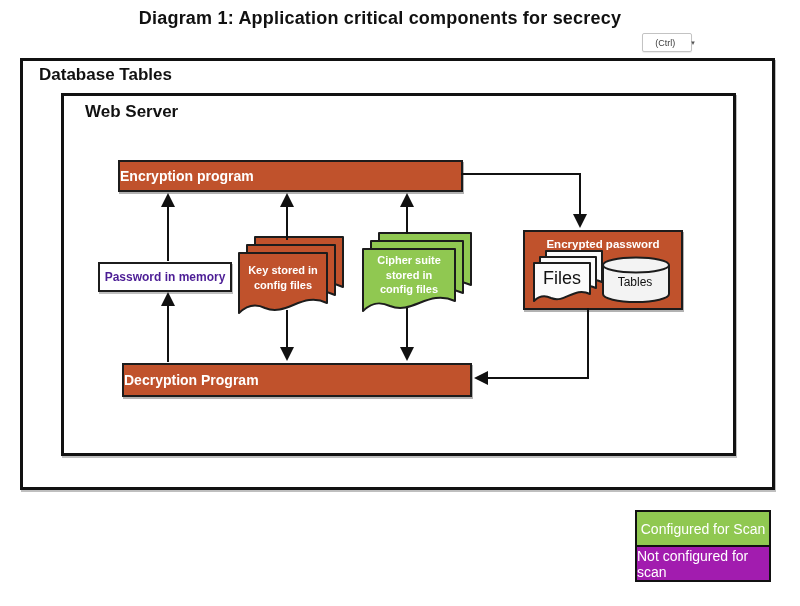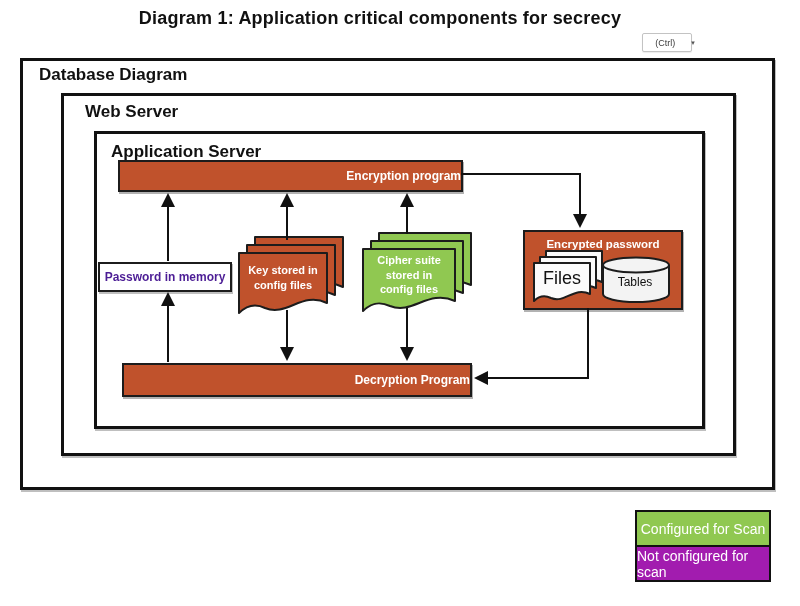--- a/index.html
+++ b/index.html
@@ -25,22 +25,22 @@
   #frame-db{left:20px;top:58px;width:749px;height:426px;}
   #frame-web{left:38px;top:32px;width:669px;height:357px;}
   #frame-app{left:30px;top:35px;width:605px;height:292px;}
   .frame-label{position:absolute;font-weight:700;color:#111;font-size:17px;white-space:nowrap;}
   #frame-db > .frame-label{left:16px;top:4px;}
   #frame-web > .frame-label{left:15px;top:6px;margin-left:6px;}
   #frame-app > .frame-label{left:14px;top:8px;}
   
   .bar{
     position:absolute;background:#C0522C;border:2px solid #1c1c1c;
-    display:flex;align-items:center;justify-content:flex-end;
-    color:#fff;font-weight:700;font-size:12px;box-shadow:1px 2px 0 rgba(0,0,0,.3);
+    display:flex;align-items:center;justify-content:flex-start;
+    color:#fff;font-weight:700;font-size:14px;box-shadow:1px 2px 0 rgba(0,0,0,.3);
   }
   #enc-bar{left:118px;top:160px;width:341px;height:28px;}
   #dec-bar{left:122px;top:363px;width:346px;height:30px;}
   
   #pwd-box{
     position:absolute;left:98px;top:262px;width:130px;height:26px;
     background:#fff;border:2px solid #1c1c1c;
     display:flex;align-items:center;justify-content:center;
     font-weight:700;font-size:12px;color:#4c1d95;box-shadow:1px 2px 0 rgba(0,0,0,.25);
   }
@@ -93,26 +93,23 @@
     <svg width="10" height="12" viewBox="0 0 10 12">
       <rect x="0.5" y="1.5" width="9" height="10" rx="1" fill="#fff" stroke="#C08A53" stroke-width="1"></rect>
       <rect x="3" y="0.5" width="4" height="2.4" rx="0.6" fill="#fff" stroke="#C08A53" stroke-width="1"></rect>
       <rect x="2.4" y="4.5" width="5.2" height="6" fill="#fff" stroke="#9a9a9a" stroke-width="0.8"></rect>
     </svg>
     <span>(Ctrl)</span>
     <span class="caret">▾</span>
   </div>
 
   <div id="frame-db" class="frame">
-    <div class="frame-label">Database Diagram</div>
+    <div class="frame-label">Database Tables</div>
     <div id="frame-web" class="frame">
       <div class="frame-label">Web Server</div>
-      <div id="frame-app" class="frame">
-        <div class="frame-label">Application Server</div>
-      </div>
     </div>
   </div>
 
   <div id="enc-bar" class="bar">
     <span>Encryption program</span>
   </div>
   <div id="dec-bar" class="bar">
     <span>Decryption Program</span>
   </div>
 

